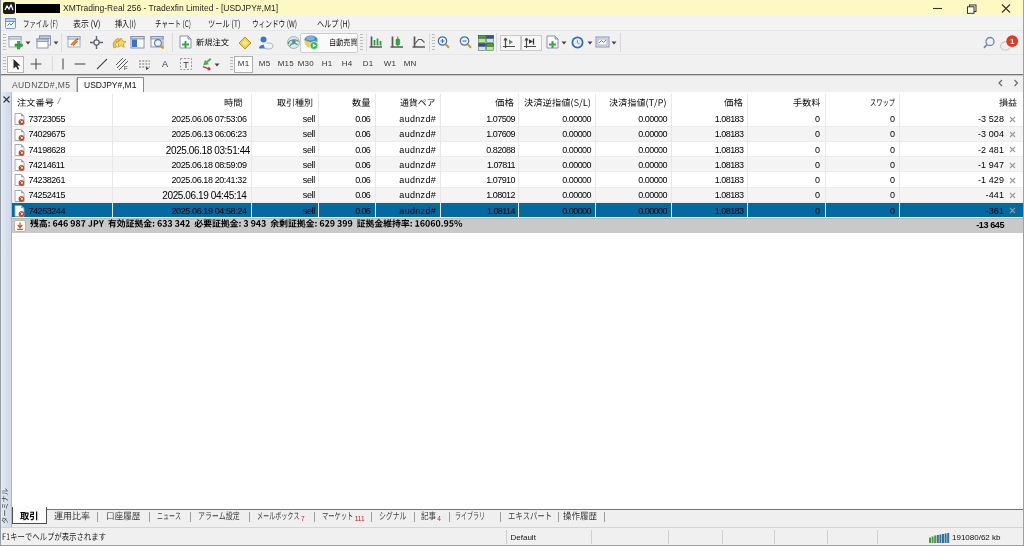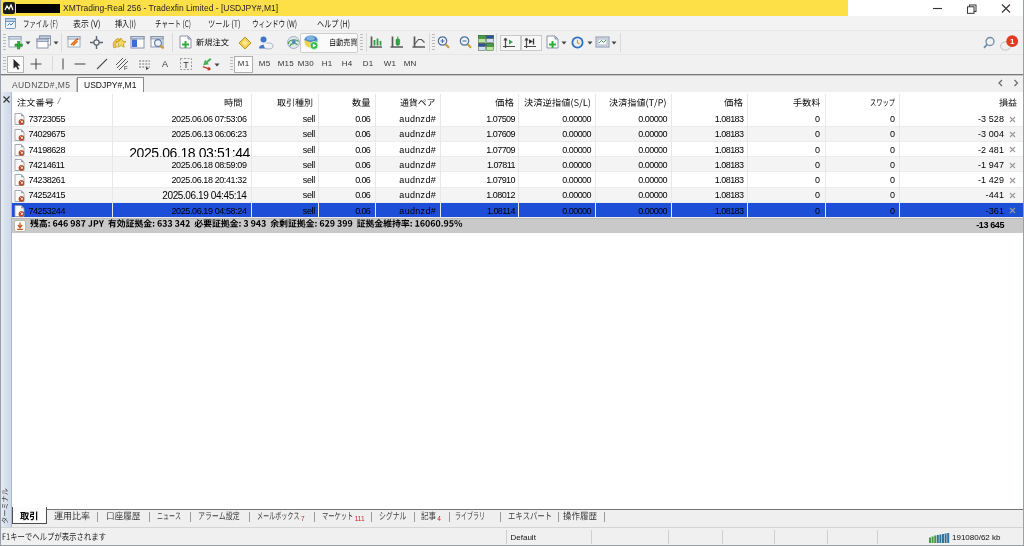--- a/index.html
+++ b/index.html
@@ -1,21 +1,21 @@
 <!DOCTYPE html>
 <html><head><meta charset="utf-8"><style>
 *{margin:0;padding:0;box-sizing:border-box}
 html,body{width:1024px;height:546px;overflow:hidden}
 body{position:relative;font-family:"Liberation Sans",sans-serif;background:#fff;-webkit-font-smoothing:antialiased}
 .abs{position:absolute}
 .t{position:absolute;white-space:pre}
 .vline{position:absolute;width:1px}
 .hline{position:absolute;height:1px}
 </style></head><body>
-<div class="abs" style="left:0;top:0;width:848px;height:16px;background:#fde047">
+<div class="abs" style="left:0;top:0;width:1024px;height:16px;background:#fef9c3">
 <svg class="abs" style="left:3px;top:2px" width="12" height="12" viewBox="0 0 12 12">
       <rect x="0" y="0" width="12" height="12" rx="2" fill="#1c1c1c"></rect>
       <path d="M2 8 L4 4 L6 7 L8 3 L10 8" stroke="#fff" stroke-width="1.2" fill="none"></path>
     </svg>
 <div class="abs" style="left:16px;top:3.5px;width:44px;height:9px;background:#000"></div>
 <div class="t" style="left:63px;top:3px;font-size:8.5px;color:#262626">XMTrading-Real 256 - Tradexfin Limited - [USDJPY#,M1]</div>
 <svg class="abs" style="left:929px;top:0" width="95" height="16" viewBox="0 0 95 16">
       <path d="M4 8.5 H13" stroke="#333" stroke-width="1.1"></path>
       <rect x="40.5" y="5" width="6.5" height="6.5" fill="none" stroke="#333" stroke-width="1"></rect>
       <rect x="38.5" y="6.8" width="6.5" height="6.5" fill="#fff" stroke="#333" stroke-width="1"></rect>
@@ -424,25 +424,25 @@
     </svg>
 </div>
 <div class="abs" style="left:12px;top:141.8px;width:1012px;height:15.25px;background:#ffffff;border-bottom:1px solid #ececec">
 <svg class="abs" style="left:2px;top:2px" width="12" height="12" viewBox="0 0 12 12">
       <path d="M1 0.5 h6.2 l2.8 2.8 v8.2 h-9z" fill="#fcfcfc" stroke="#9aa0aa" stroke-width="0.9"></path>
       <path d="M7.2 0.5 l2.8 2.8 h-2.8z" fill="#8d97a5"></path>
       <circle cx="7.4" cy="8.9" r="2.6" fill="#c44c2a" stroke="#ab3517" stroke-width="0.4"></circle>
       <path d="M5.9 8.2 l2.6 0 m-1 -1 l1 1 -1 1" stroke="#fff" stroke-width="0.8" fill="none" transform="rotate(45 7.2 8.6)"></path>
     </svg>
 <div class="t" style="left:16.5px;top:2.8px;font-size:9px;letter-spacing:-0.45px;color:#000">74198628</div>
-<div class="t" style="right:774px;top:2.8px;font-size:14px;color:#000;text-align:right;letter-spacing:-0.4px;position:absolute">2025.06.18 03:51:44</div>
+<div class="t" style="right:774px;top:2.8px;font-size:10px;color:#000;text-align:right;letter-spacing:-0.4px;position:absolute">2025.06.18 03:51:44</div>
 <div class="t" style="right:709.0px;top:2.8px;font-size:9px;color:#000;text-align:right;letter-spacing:-0.3px;position:absolute">sell</div>
 <div class="t" style="right:654.0px;top:2.8px;font-size:9px;color:#000;text-align:right;letter-spacing:-0.7px;position:absolute">0.06</div>
 <div class="t" style="right:588.0px;top:2.8px;font-size:9px;color:#000;text-align:right;letter-spacing:0.3px;position:absolute">audnzd#</div>
-<div class="t" style="right:509.0px;top:2.8px;font-size:9px;color:#000;text-align:right;letter-spacing:-0.55px;position:absolute">1.07709</div>
+<div class="t" style="right:509.0px;top:2.8px;font-size:9px;color:#000;text-align:right;letter-spacing:-0.55px;position:absolute">0.82088</div>
 <div class="t" style="right:433.0px;top:2.8px;font-size:9px;color:#000;text-align:right;letter-spacing:-0.55px;position:absolute">0.00000</div>
 <div class="t" style="right:357.0px;top:2.8px;font-size:9px;color:#000;text-align:right;letter-spacing:-0.55px;position:absolute">0.00000</div>
 <div class="t" style="right:280.5px;top:2.8px;font-size:9px;color:#000;text-align:right;letter-spacing:-0.55px;position:absolute">1.08183</div>
 <div class="t" style="right:204.5px;top:2.8px;font-size:9px;color:#000;text-align:right;letter-spacing:-0.55px;position:absolute">0</div>
 <div class="t" style="right:129.5px;top:2.8px;font-size:9px;color:#000;text-align:right;letter-spacing:-0.55px;position:absolute">0</div>
 <div class="t" style="right:20.0px;top:2.8px;font-size:9px;color:#000;text-align:right;letter-spacing:0.1px;position:absolute">-2 481</div>
 <svg class="abs" style="right:8px;top:4.5px" width="7" height="7" viewBox="0 0 7 7">
       <path d="M1 1 L6 6 M6 1 L1 6" stroke="#9a9a9a" stroke-width="1.1"></path>
     </svg>
 </div>
@@ -508,21 +508,21 @@
 <div class="t" style="right:433.0px;top:2.8px;font-size:9px;color:#000;text-align:right;letter-spacing:-0.55px;position:absolute">0.00000</div>
 <div class="t" style="right:357.0px;top:2.8px;font-size:9px;color:#000;text-align:right;letter-spacing:-0.55px;position:absolute">0.00000</div>
 <div class="t" style="right:280.5px;top:2.8px;font-size:9px;color:#000;text-align:right;letter-spacing:-0.55px;position:absolute">1.08183</div>
 <div class="t" style="right:204.5px;top:2.8px;font-size:9px;color:#000;text-align:right;letter-spacing:-0.55px;position:absolute">0</div>
 <div class="t" style="right:129.5px;top:2.8px;font-size:9px;color:#000;text-align:right;letter-spacing:-0.55px;position:absolute">0</div>
 <div class="t" style="right:20.0px;top:2.8px;font-size:9px;color:#000;text-align:right;letter-spacing:0.1px;position:absolute">-441</div>
 <svg class="abs" style="right:8px;top:4.5px" width="7" height="7" viewBox="0 0 7 7">
       <path d="M1 1 L6 6 M6 1 L1 6" stroke="#9a9a9a" stroke-width="1.1"></path>
     </svg>
 </div>
-<div class="abs" style="left:12px;top:202.8px;width:1012px;height:15.25px;background:#1d4ed8;border-bottom:1px solid #ececec">
+<div class="abs" style="left:12px;top:202.8px;width:1012px;height:15.25px;background:#0369a1;border-bottom:1px solid #ececec">
 <svg class="abs" style="left:2px;top:2px" width="12" height="12" viewBox="0 0 12 12">
       <path d="M1 0.5 h6.2 l2.8 2.8 v8.2 h-9z" fill="#fcfcfc" stroke="#9aa0aa" stroke-width="0.9"></path>
       <path d="M7.2 0.5 l2.8 2.8 h-2.8z" fill="#8d97a5"></path>
       <circle cx="7.4" cy="8.9" r="2.6" fill="#c44c2a" stroke="#ab3517" stroke-width="0.4"></circle>
       <path d="M5.9 8.2 l2.6 0 m-1 -1 l1 1 -1 1" stroke="#fff" stroke-width="0.8" fill="none" transform="rotate(45 7.2 8.6)"></path>
     </svg>
 <div class="t" style="left:16.5px;top:2.8px;font-size:9px;letter-spacing:-0.45px;color:#000">74253244</div>
 <div class="t" style="right:777.5px;top:2.8px;font-size:9px;color:#000;text-align:right;letter-spacing:-0.4px;position:absolute">2025.06.19 04:58:24</div>
 <div class="t" style="right:709.0px;top:2.8px;font-size:9px;color:#000;text-align:right;letter-spacing:-0.3px;position:absolute">sell</div>
 <div class="t" style="right:654.0px;top:2.8px;font-size:9px;color:#000;text-align:right;letter-spacing:-0.7px;position:absolute">0.06</div>

